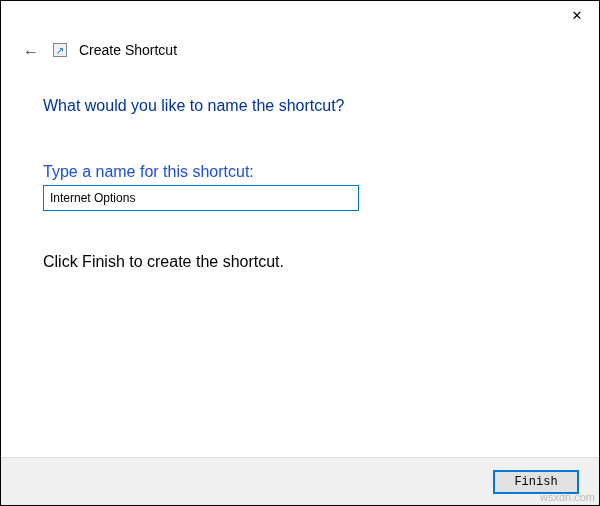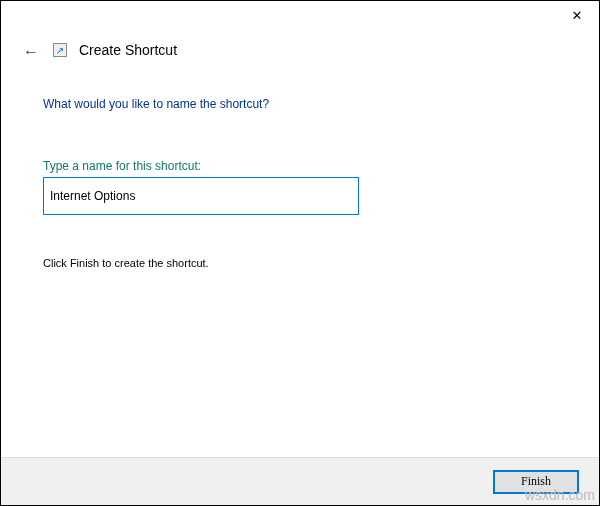--- a/index.html
+++ b/index.html
@@ -66,45 +66,45 @@
     .wizard-title {
       font-size: 14px;
       color: #000;
     }
     
     .content {
       padding: 28px 42px 20px 42px;
     }
     
     .heading {
-      font-size: 12px;
+      font-size: 16px;
       color: #003399;
       font-weight: 400;
       margin-bottom: 48px;
     }
     
     .field-label {
-      font-size: 12px;
-      color: #0f766e;
+      font-size: 16px;
+      color: #1d4ed8;
       margin-bottom: 4px;
       margin-top: 24px;
     }
     
     .text-input {
       width: 316px;
       height: 24px;
       border: 1px solid #0078d7;
-      padding: 18px 6px;
+      padding: 12px 6px;
       font-size: 12px;
       font-family: inherit;
       outline: none;
     }
     
     .instruction {
-      font-size: 11px;
+      font-size: 16px;
       color: #000;
       margin-top: 42px;
     }
     
     .button-bar {
       position: absolute;
       bottom: 0;
       left: 0;
       right: 0;
       height: 48px;
@@ -114,37 +114,37 @@
       justify-content: flex-end;
       align-items: center;
       padding-right: 20px;
       gap: 8px;
     }
     
     .btn {
       min-width: 86px;
       height: 24px;
       font-size: 12px;
-      font-family: Liberation Serif, serif;
+      font-family: Liberation Mono, monospace;
       background: #e1e1e1;
       border: 1px solid #adadad;
       cursor: pointer;
       padding: 0 12px;
     }
     
     .btn-primary {
       border: 2px solid #0078d7;
       background: #e1e1e1;
     }
     
     .watermark {
       position: absolute;
       bottom: 2px;
       right: 4px;
-      font-size: 14px;
+      font-size: 11px;
       color: #bbb;
       z-index: 10;
     }
   </style>
 </head>
 <body>
 
 <div class="titlebar">
   <div class="close-btn">
     <span>✕</span>

